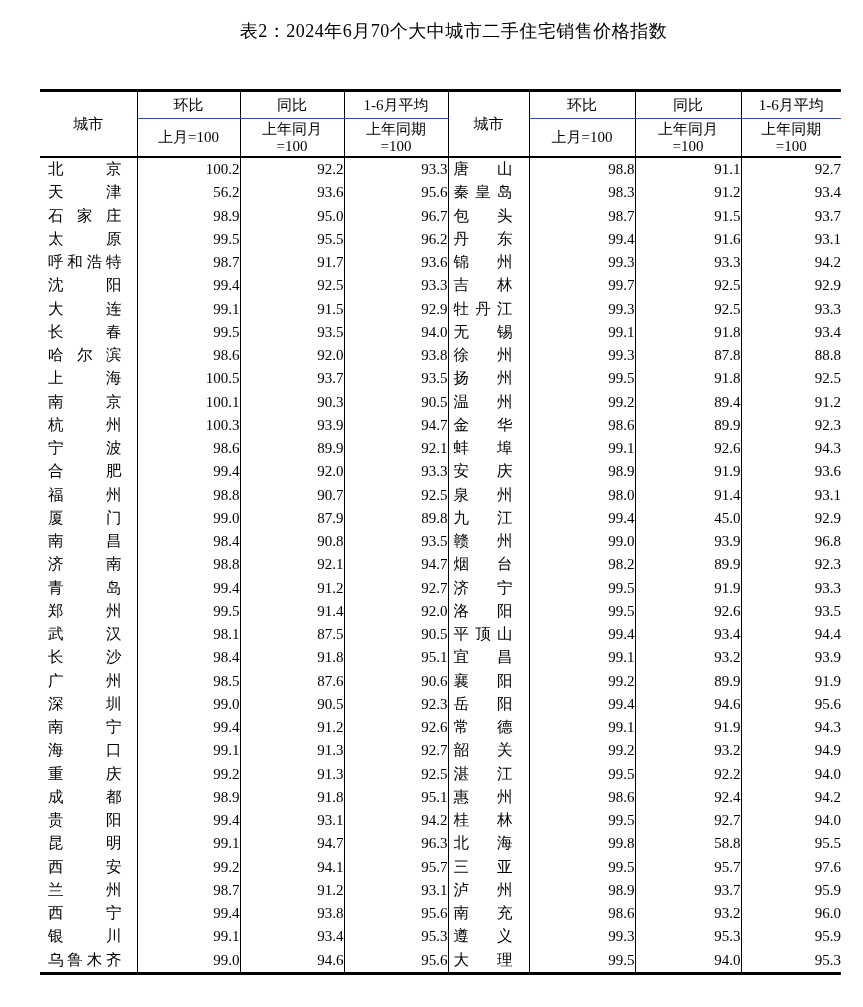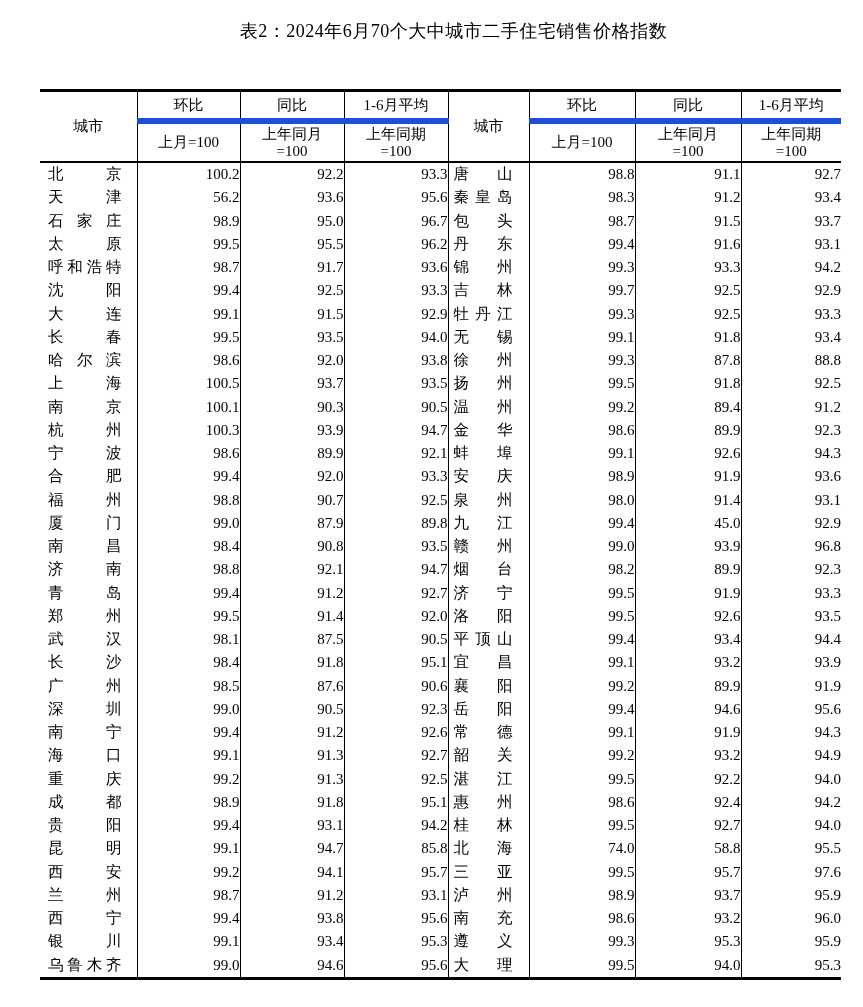--- a/index.html
+++ b/index.html
@@ -39,21 +39,21 @@
   table.idx th, table.idx td {
     padding: 0;
     font-weight: normal;
     font-size: 15px;
     vertical-align: middle;
     overflow: hidden;
   }
   
   .b-r { border-right: 1px solid #000; }
   
-  tr.hdr1 th.grp { border-bottom: 6px solid #1d4ed8; height: 26px; }
+  tr.hdr1 th.grp { border-bottom: 1px solid #1d4ed8; height: 26px; }
   
   tr.hdr2 th { border-bottom: 2px solid #000; height: 37px; }
   th.cityspan { border-bottom: 2px solid #000; margin-top: 47px; }
   th.base { white-space: pre-line; line-height: 17px; text-align: center; }
   tbody td { height: 23.26px; }
   td.num, th.numh { text-align: right; }
   td.num { padding-right: 7px; font-size: 15px; }
   .jz {
     display: flex;
     justify-content: space-between;
@@ -697,28 +697,28 @@
     </tr>
         <tr>
       <td class="city-l b-r">
             <div class="jz">
               <span>昆</span>
               <span>明</span>
             </div>
           </td>
       <td class="num b-r">99.1</td>
       <td class="num b-r">94.7</td>
-      <td class="num b-r">85.8</td>
+      <td class="num b-r">96.3</td>
       <td class="city-r b-r">
             <div class="jz">
               <span>北</span>
               <span>海</span>
             </div>
           </td>
-      <td class="num b-r">74.0</td>
+      <td class="num b-r">99.8</td>
       <td class="num b-r">58.8</td>
       <td class="num">95.5</td>
     </tr>
         <tr>
       <td class="city-l b-r">
             <div class="jz">
               <span>西</span>
               <span>安</span>
             </div>
           </td>

